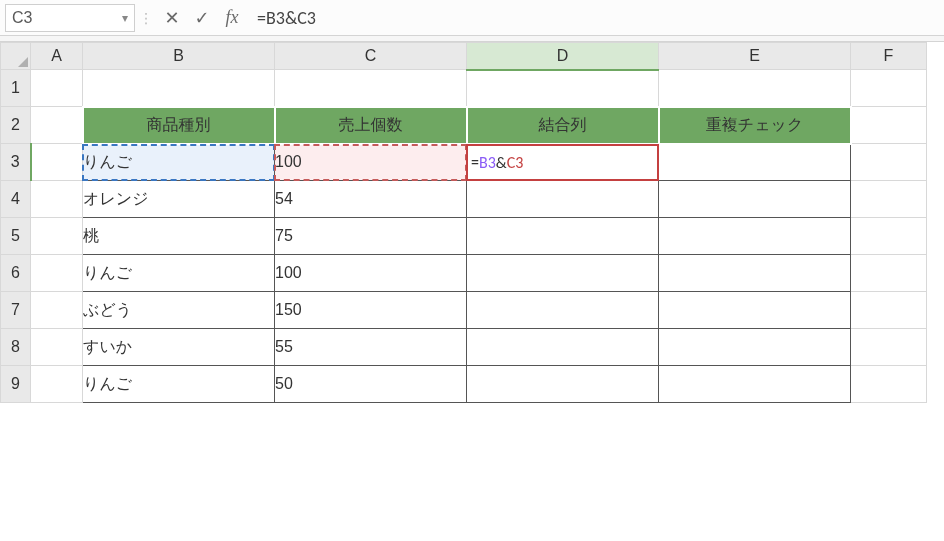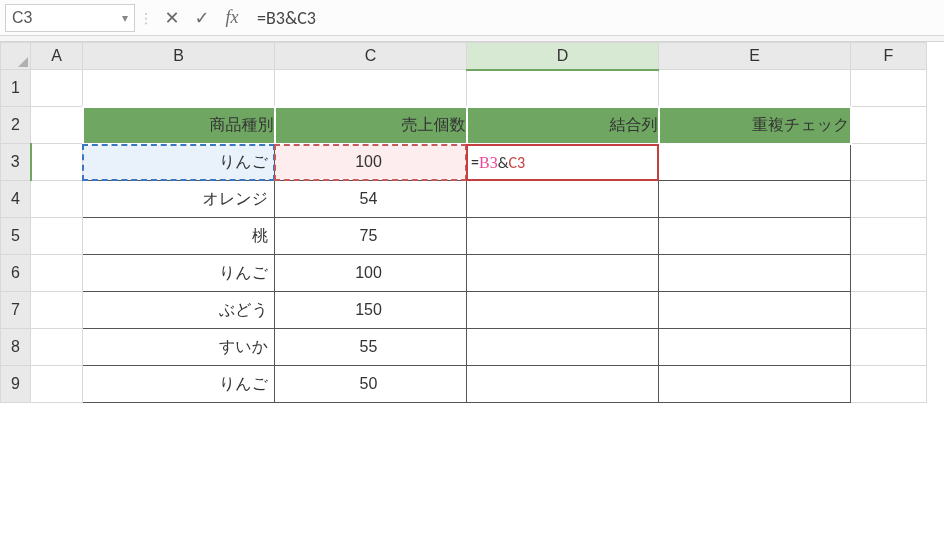--- a/index.html
+++ b/index.html
@@ -124,30 +124,30 @@
   .col-B { width: 192px; }
   .col-C { width: 192px; }
   .col-D { width: 192px; }
   .col-E { width: 192px; }
   .col-F { width: 76px; }
 
   
   .green-hdr {
     background:#6fa762;
     color:#fff;
-    text-align:right;
+    text-align:center;
     font-size: 18px;
     border: 2px solid #fff !important;
   }
   
   .data-border {
     border: 1px solid #555 !important;
   }
-  .data-cell-b { text-align: right; padding-right:6px;margin-left:14px; }
-  .data-cell-c { text-align: center; padding-right:4px; }
+  .data-cell-b { text-align: left; padding-right:6px;margin-left:14px; }
+  .data-cell-c { text-align: left; padding-right:4px; }
 
   
   .ants-b {
     position: relative;
     background: #e9f1fb;
   }
   .ants-b::after {
     content:"";
     position:absolute;
     top:-1px; left:-1px; right:-1px; bottom:-1px;
@@ -174,21 +174,21 @@
     font-family: Calibri, Arial, sans-serif;
     font-size:17px;
   }
   .editing::before {
     content:"";
     position:absolute;
     top:-1px; left:-1px; right:-1px; bottom:-1px;
     border:2px solid #c44040;
     pointer-events:none;
   }
-  .ref-b3 { color:#ec4899;font-family:Liberation Serif, serif; }
+  .ref-b3 { color:#8b5cf6; }
   .ref-c3 { color:#c44040; }
 
   
   .col-active {
     background:#d7e9d3;
     border-bottom:2px solid #6fa762 !important;
     color:#3d6a33;
   }
   
   .row-active {

